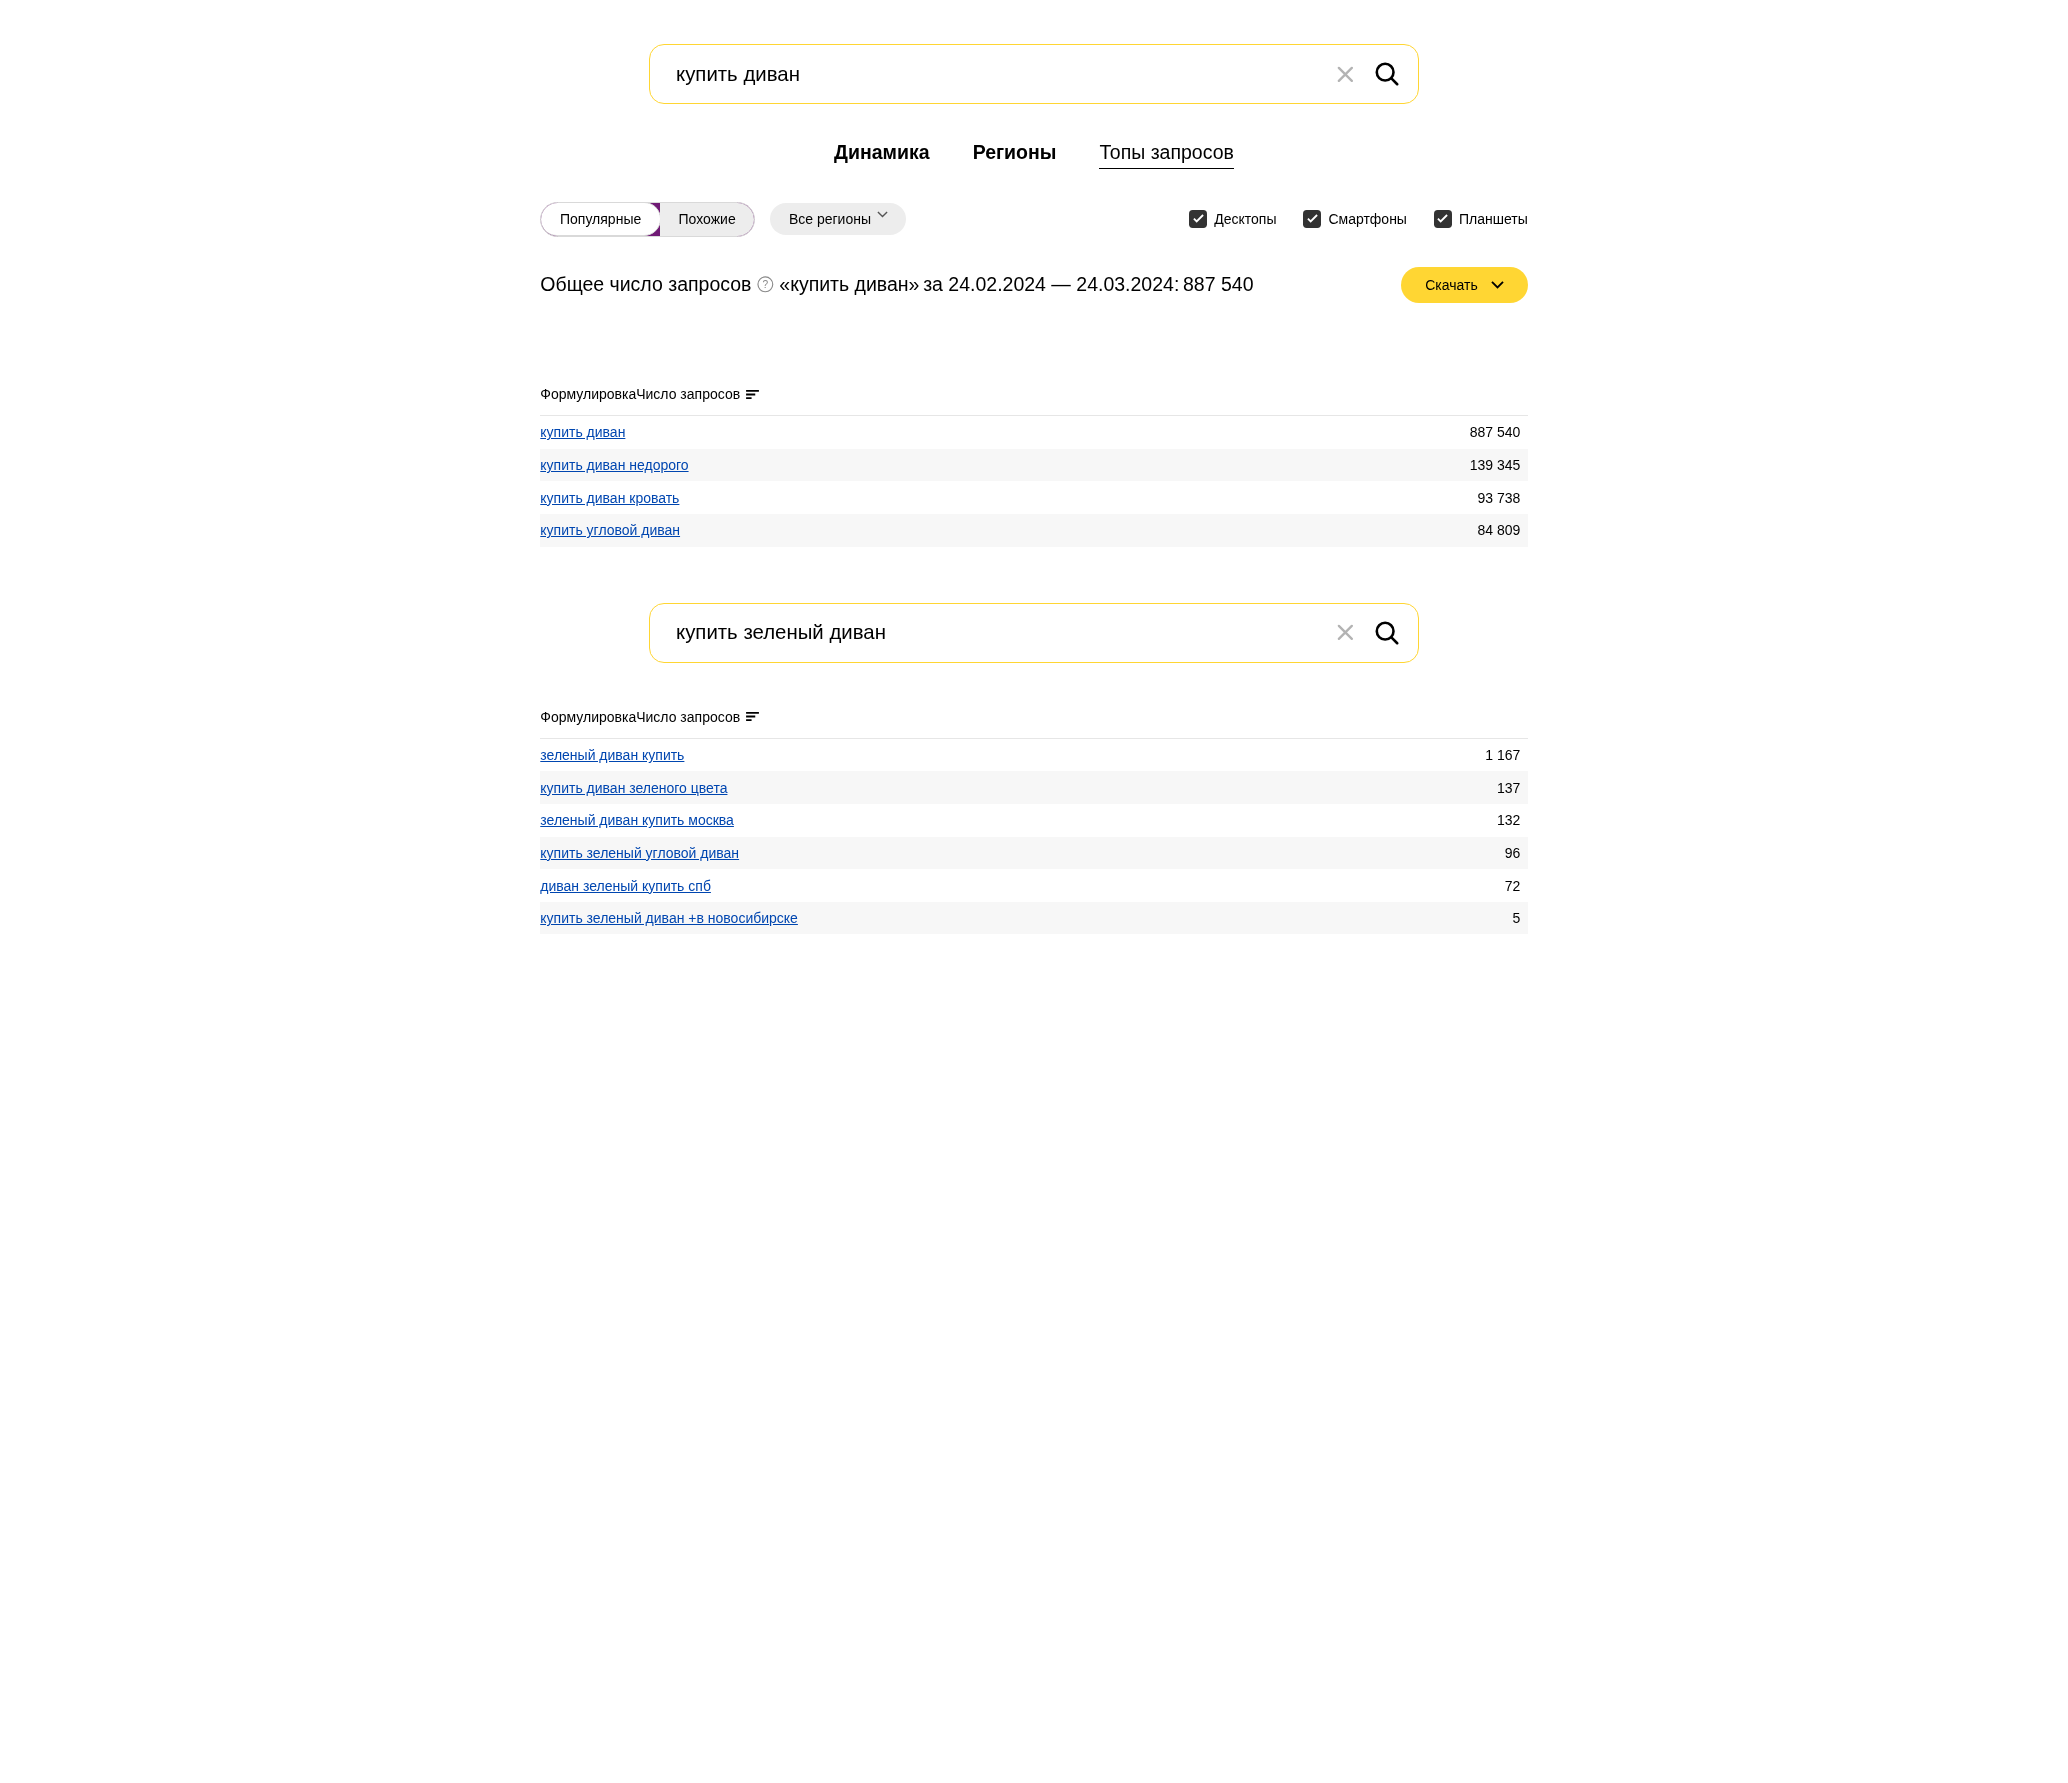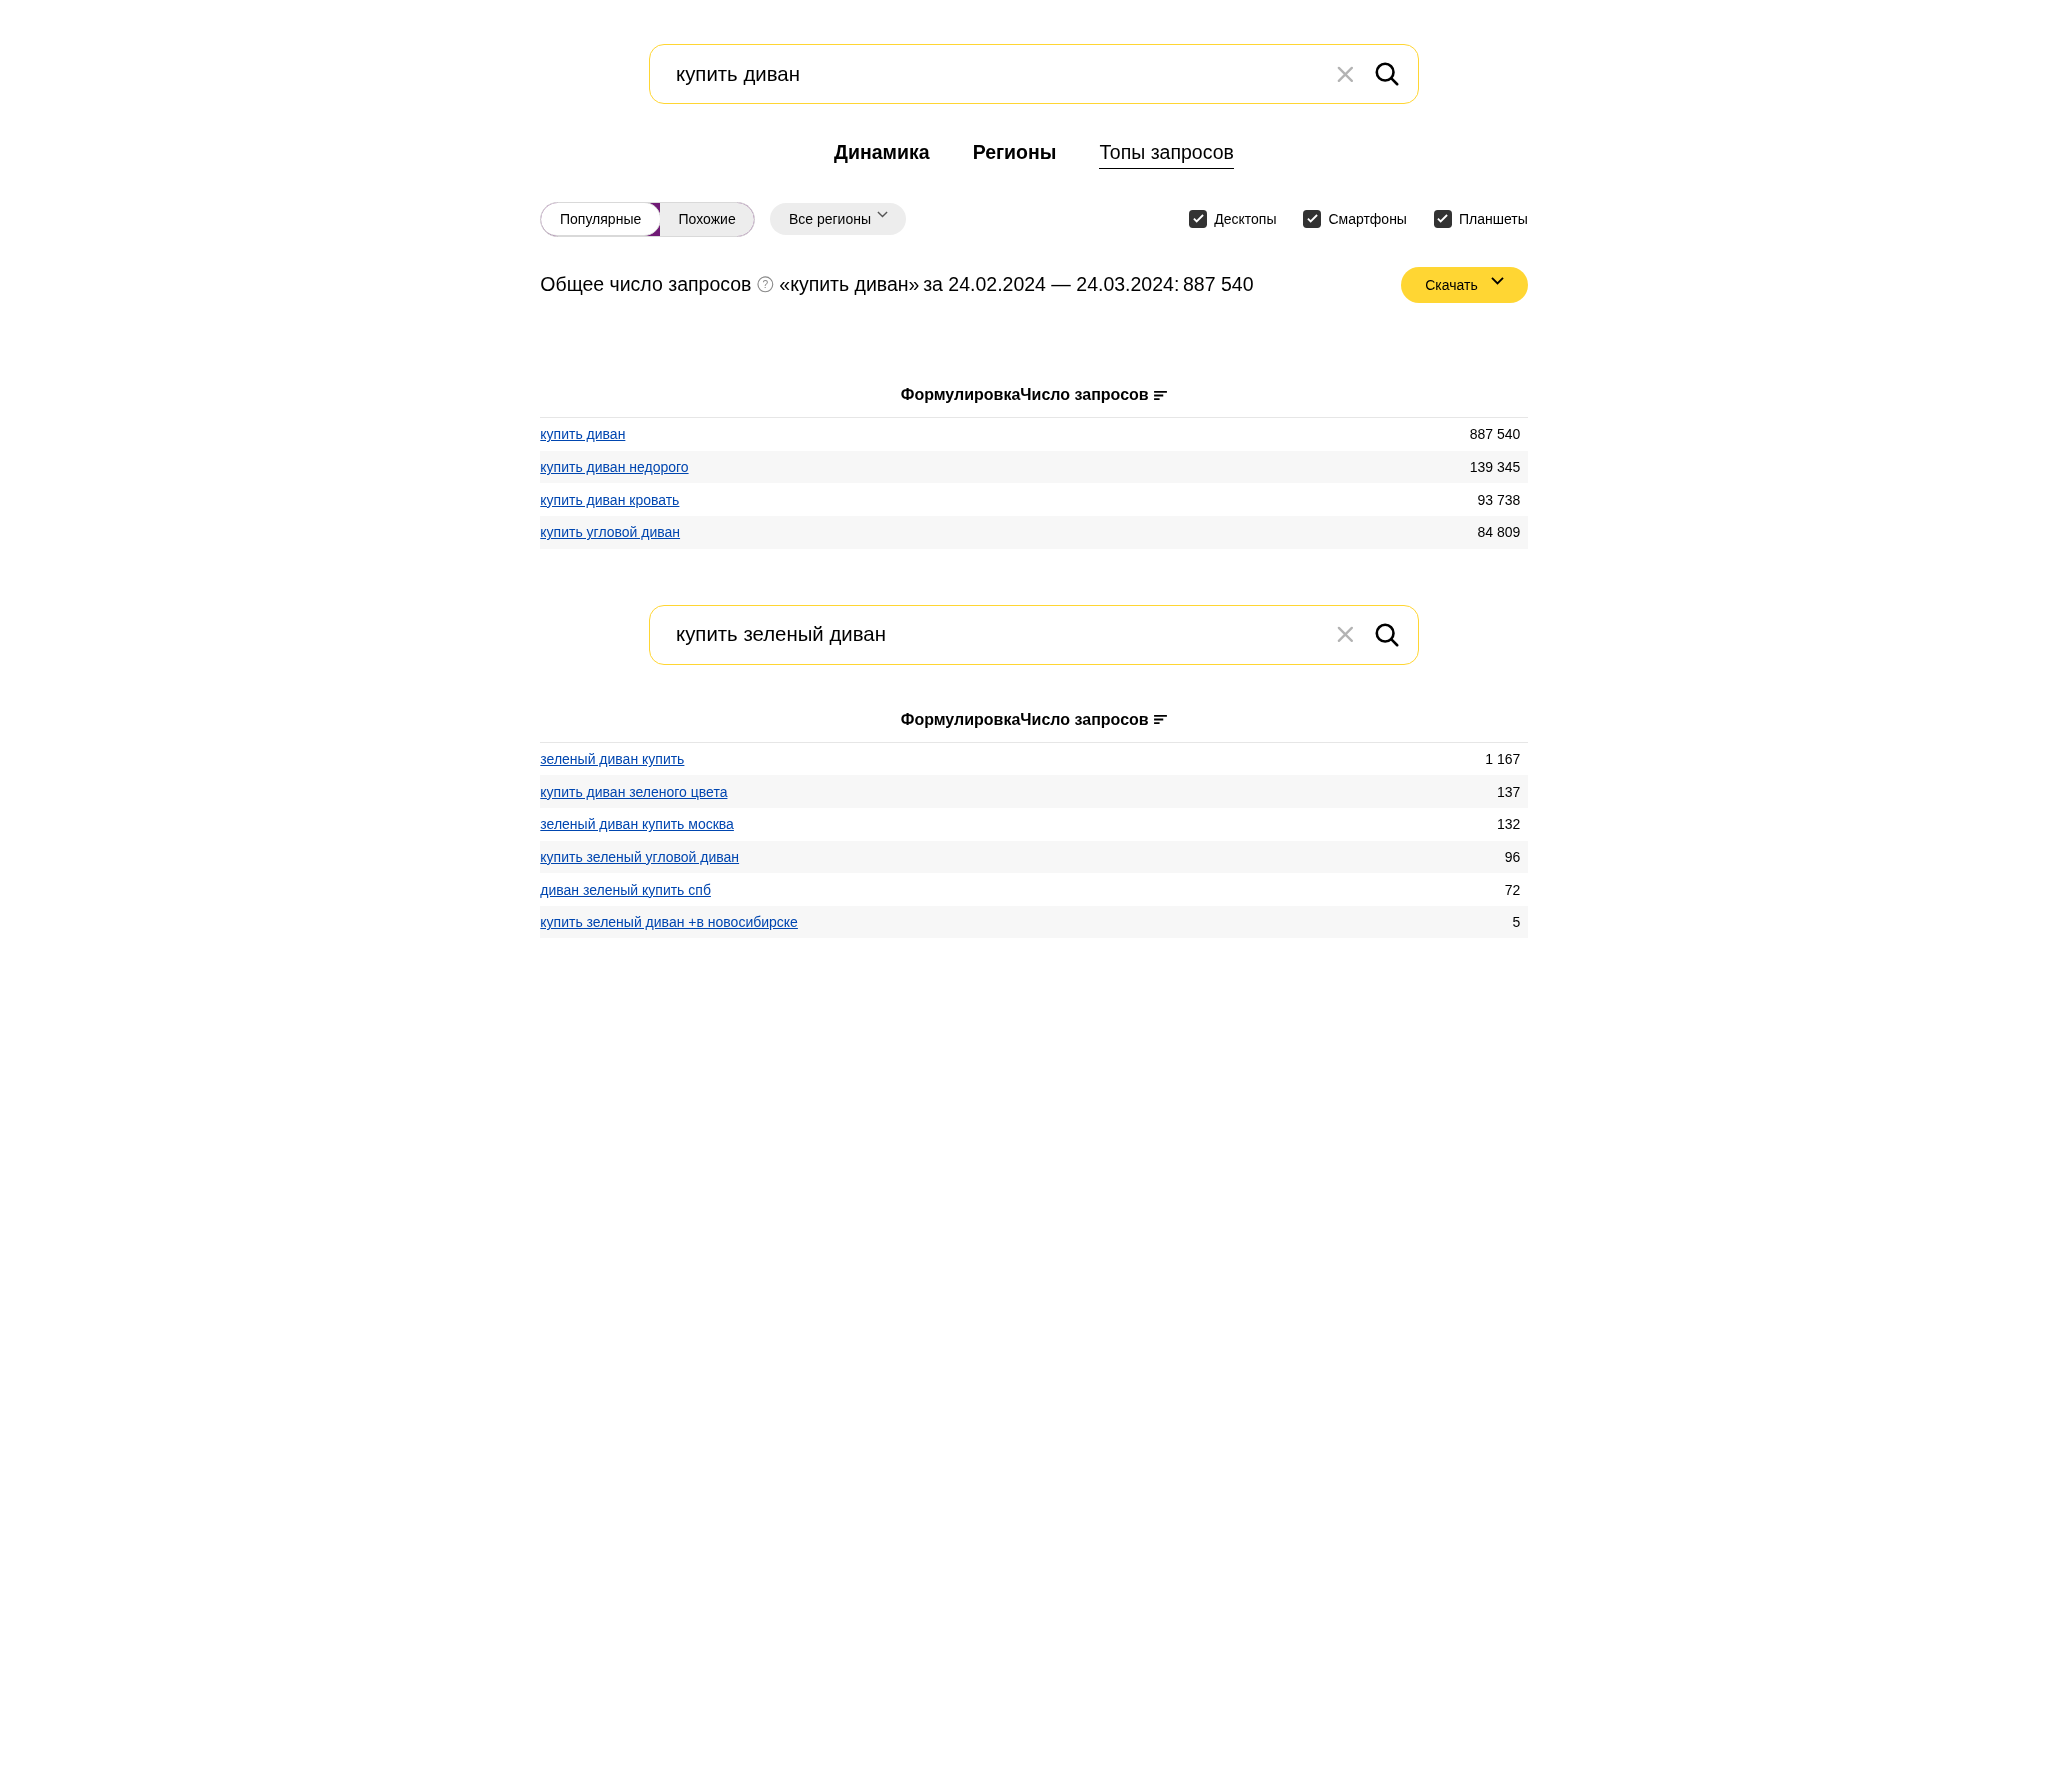--- a/index.html
+++ b/index.html
@@ -146,41 +146,41 @@
       align-items: center;
       gap: 3.7px;
     }
     .help-icon-wrap {
       display: inline-flex;
       align-items: center;
       margin: 0 1.9px;
     }
     .download-btn {
       display: flex;
-      align-items: flex-start;
+      align-items: center;
       gap: 13px;
       background: #ffd633;
       border: none;
       border-radius: 927px;
       padding: 10.2px 24px;
       font-size: 14px;
       cursor: pointer;
       font-weight: 500;
     }
     .table {
       width: 100%;
       margin-bottom: 56px;
     }
     .table-header {
       display: flex;
-      justify-content: center;
+      justify-content: flex-start;
       padding: 9.3px 0 13px 0;
       border-bottom: 0.9px solid #e6e6e6;
-      font-size: 16px;
-      font-weight: 700;
+      font-size: 14px;
+      font-weight: 400;
     }
     .header-right {
       display: flex;
       align-items: center;
       gap: 5.6px;
     }
     .table-row {
       display: flex;
       justify-content: space-between;
       padding: 8.3px 7.4px 8.3px 0;

